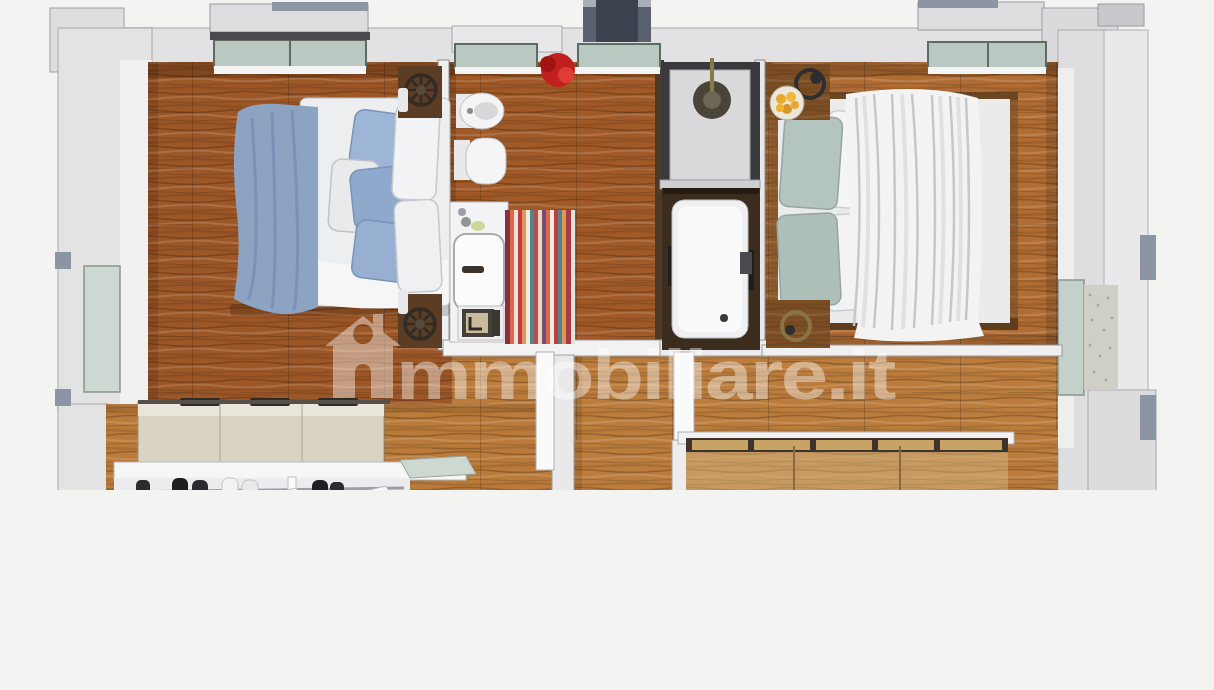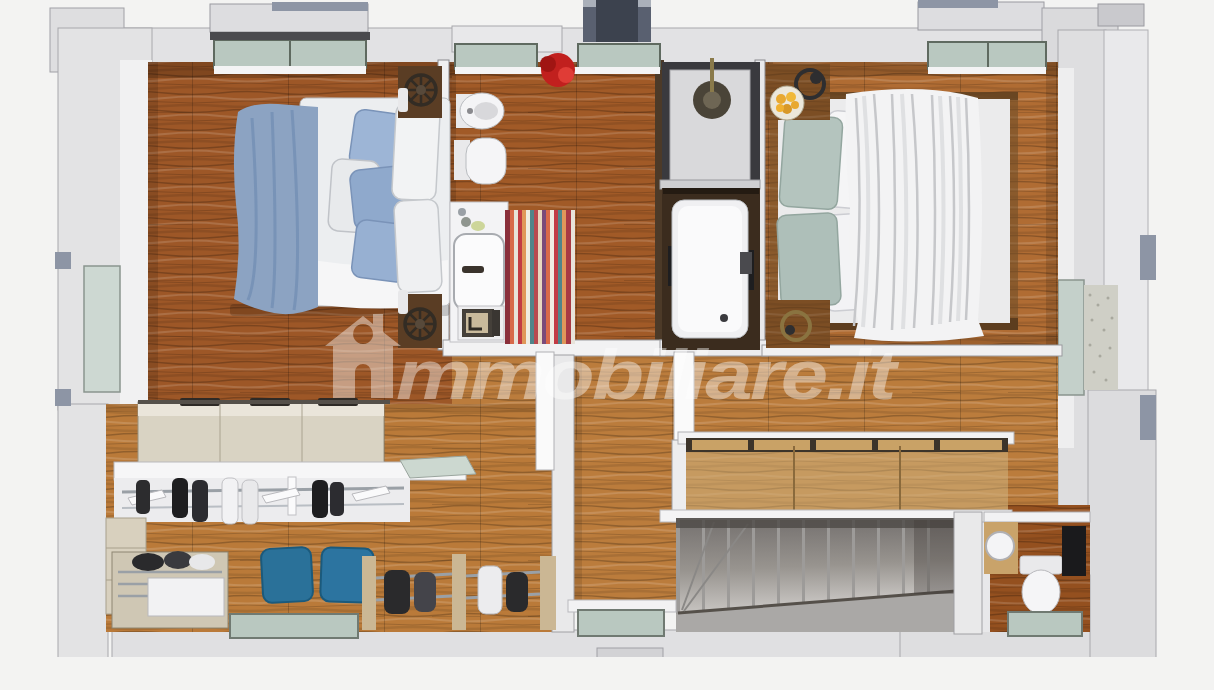--- a/index.html
+++ b/index.html
@@ -1,16 +1,16 @@
 <!DOCTYPE html>
 <html><head>
 <meta charset="utf-8">
 <style>
 html,body{margin:0;padding:0;background:#f3f3f2;font-family:"Liberation Sans",sans-serif;}
-#stage{position:relative;width:1214px;height:657px;overflow:hidden;font-style:italic;}
+#stage{position:relative;width:1214px;height:490px;overflow:hidden;}
 </style>
 </head>
 <body>
 <div id="stage">
 <svg width="1214" height="690" viewBox="0 0 1214 690" xmlns="http://www.w3.org/2000/svg">
 <defs>
 <pattern id="grain" width="110" height="18" patternUnits="userSpaceOnUse">
   <path d="M0,3 q27,-3 55,0 t55,0" stroke="#000" stroke-opacity="0.22" fill="none" stroke-width="1.6"></path>
   <path d="M0,8 q27,3 55,0 t55,0" stroke="#fff" stroke-opacity="0.14" fill="none" stroke-width="2"></path>
   <path d="M0,12 q27,-2 55,0 t55,0" stroke="#000" stroke-opacity="0.16" fill="none" stroke-width="1"></path>

